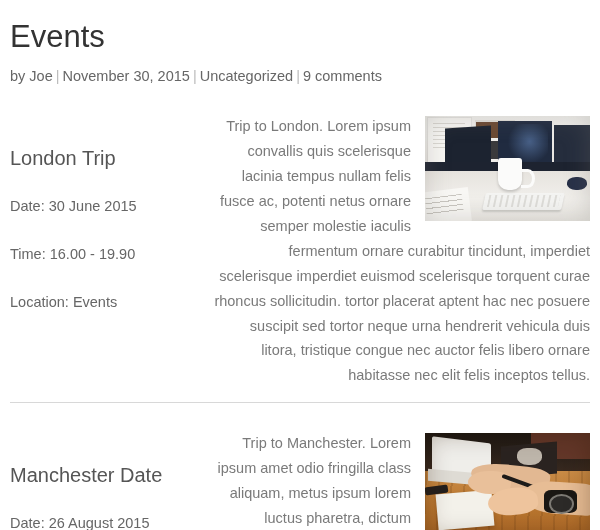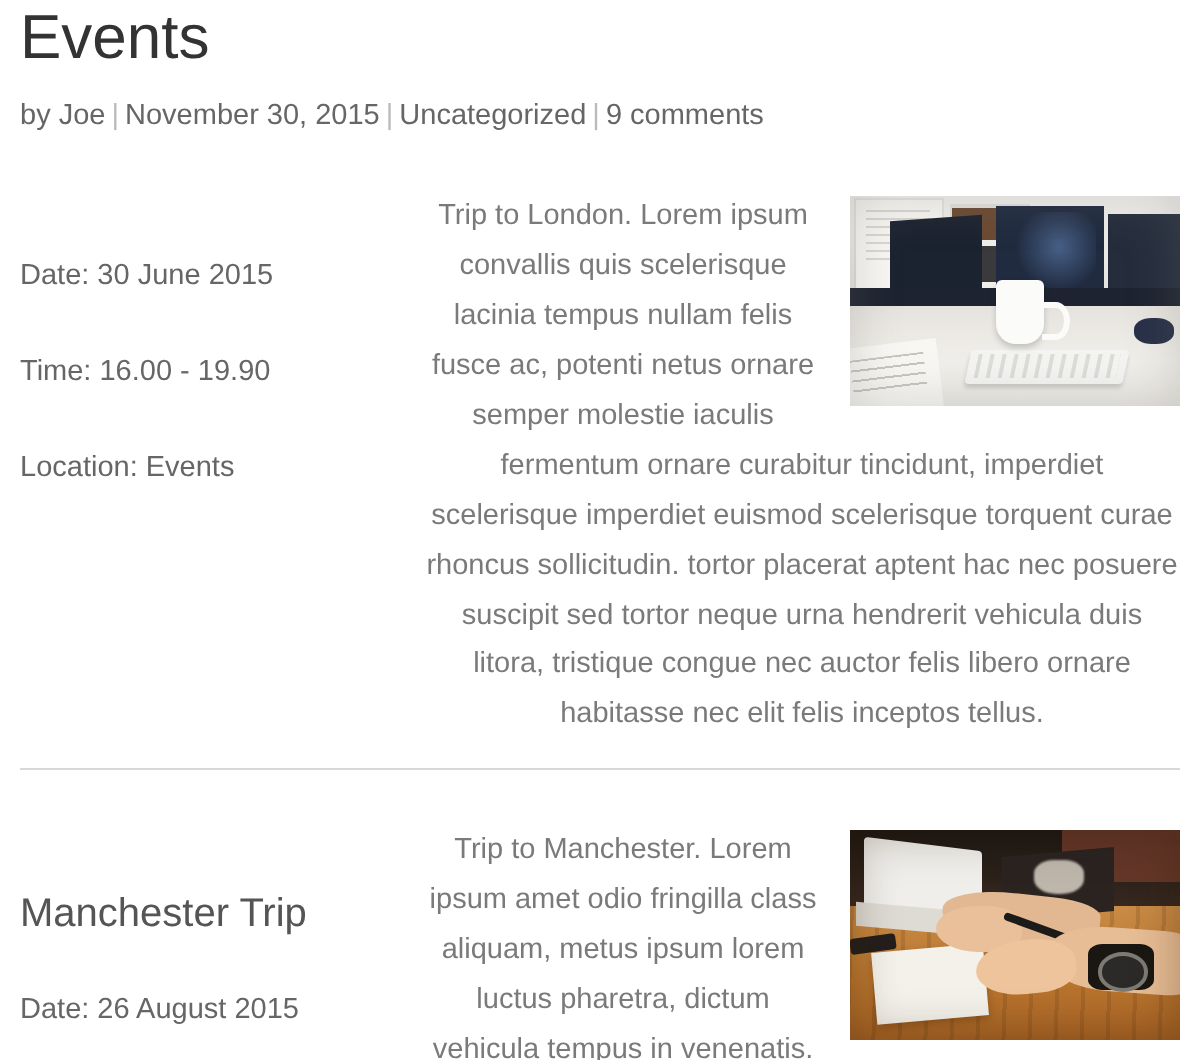--- a/index.html
+++ b/index.html
@@ -18,21 +18,21 @@
     width: 600px;
     height: 530px;
     position: relative;
     box-sizing: border-box;
     padding: 0 10px;
   }
 
   
   .page-title {
     margin: 0;
-    padding-top: 0;
+    padding-top: 18px;
     font-size: 31px;
     line-height: 1.25em;
     font-weight: 400;
     color: #333333;
     letter-spacing: 0px;
   }
   .post-meta {
     margin: 0;
     padding-top: 9px;
     font-size: 14.5px;
@@ -89,21 +89,21 @@
     overflow: hidden;
     position: relative;
     background: #cfcfcf;
   }
   .event-body {
     margin: 0;
     padding-top: 2px;
     font-size: 14.5px;
     line-height: 1.72em;
     color: #7a7a7a;
-    text-align: center;
+    text-align: right;
   }
 
   .divider {
     margin: 0;
     border: none;
     border-top: 1px solid #d8d8d8;
     height: 0;
   }
   .spacer-before-divider { height: 14px; }
 
@@ -280,20 +280,21 @@
   <h1 class="page-title">Events</h1>
 
   <p class="post-meta">
     <span>by Joe</span><span class="sep">|</span><span>November 30, 2015</span><span class="sep">|</span><span>Uncategorized</span><span class="sep">|</span><span>9 comments</span>
   </p>
 
   <div class="event">
     <div class="event-inner">
 
       <div class="event-left">
+        <h2 class="event-title" style="margin-bottom:26px;">London Trip</h2>
         <p>Date: 30 June 2015</p>
         <p>Time: 16.00 - 19.90</p>
         <p>Location: Events</p>
       </div>
 
       <div class="event-right">
         <div class="event-photo photo-desk">
           <div class="wall"></div>
           <div class="paper-wall"></div>
           <div class="shelf"></div>
@@ -318,21 +319,21 @@
     </div>
   </div>
 
   <div class="spacer-before-divider"></div>
   <hr class="divider">
 
   <div class="event">
     <div class="event-inner">
 
       <div class="event-left">
-        <h2 class="event-title" style="margin-bottom:26px;">Manchester Trip</h2>
+        <h2 class="event-title" style="margin-bottom:26px;">Manchester Date</h2>
         <p>Date: 26 August 2015</p>
 
       </div>
 
       <div class="event-right">
         <div class="event-photo photo-hands">
           <div class="bg-dark"></div>
           <div class="bg-red"></div>
           <div class="table"></div>
           <div class="laptop-screen"></div>

